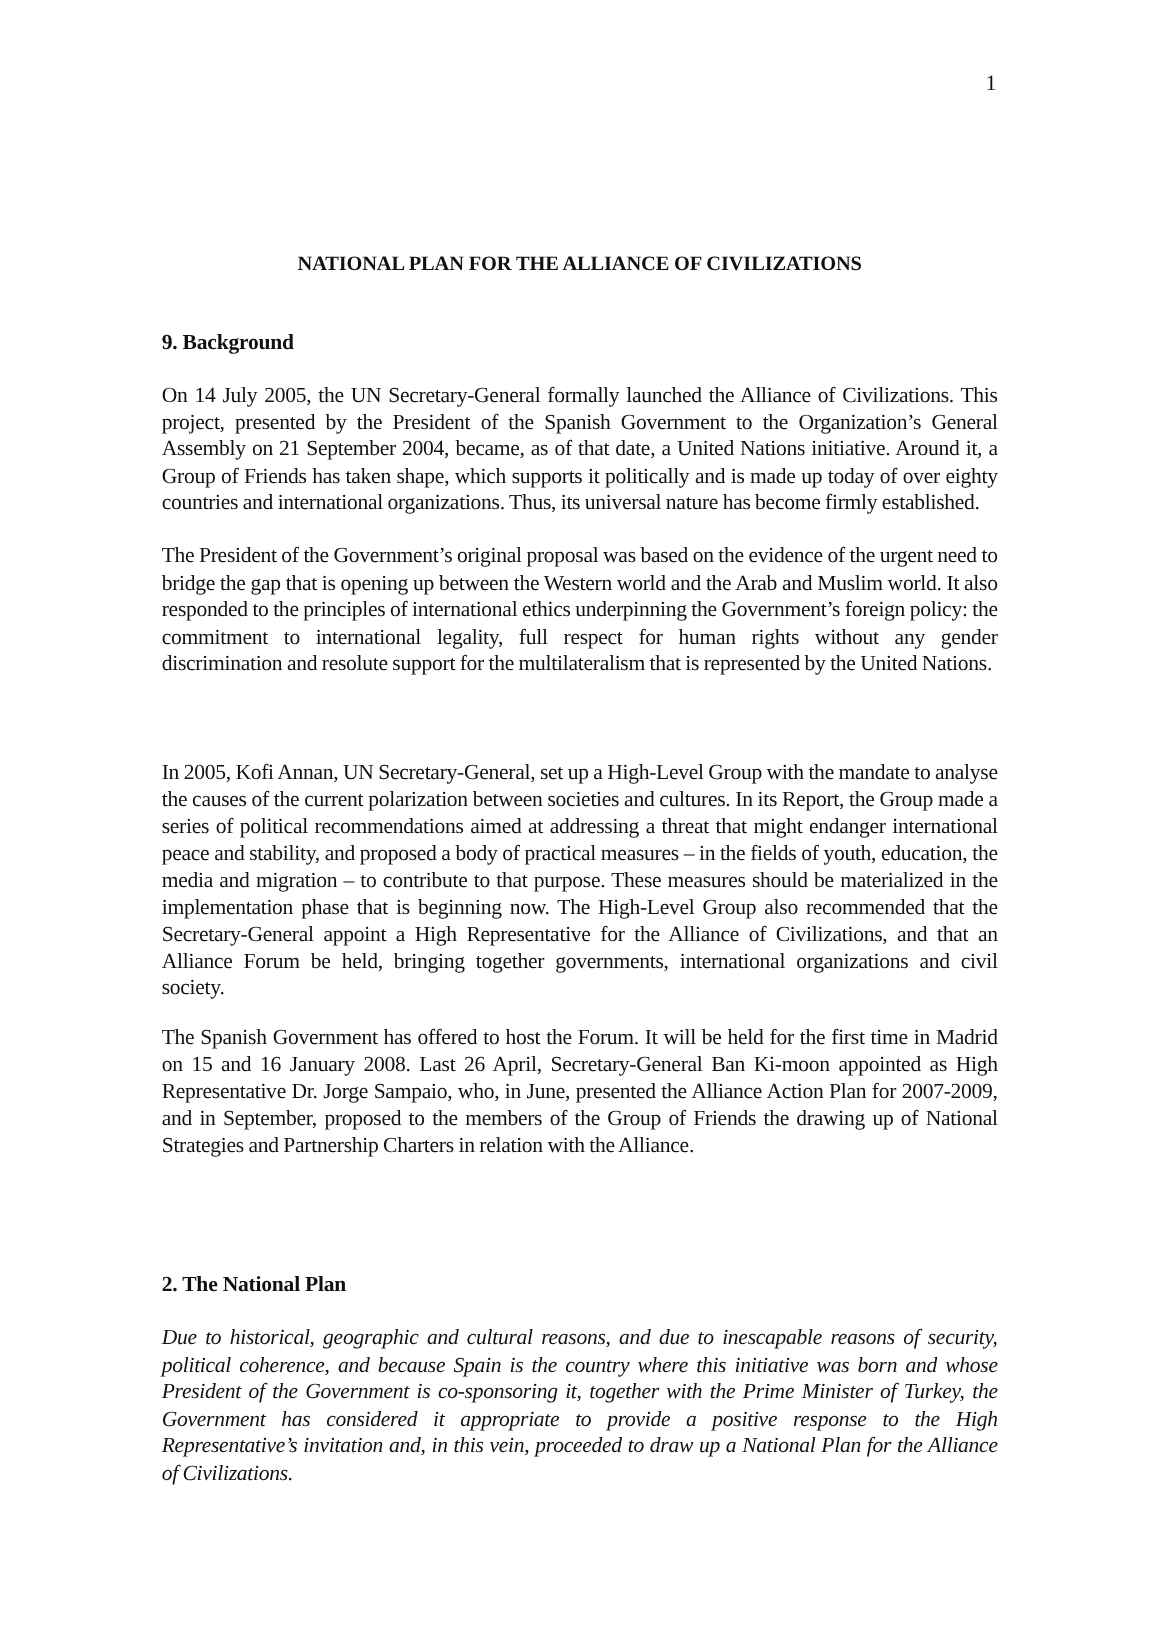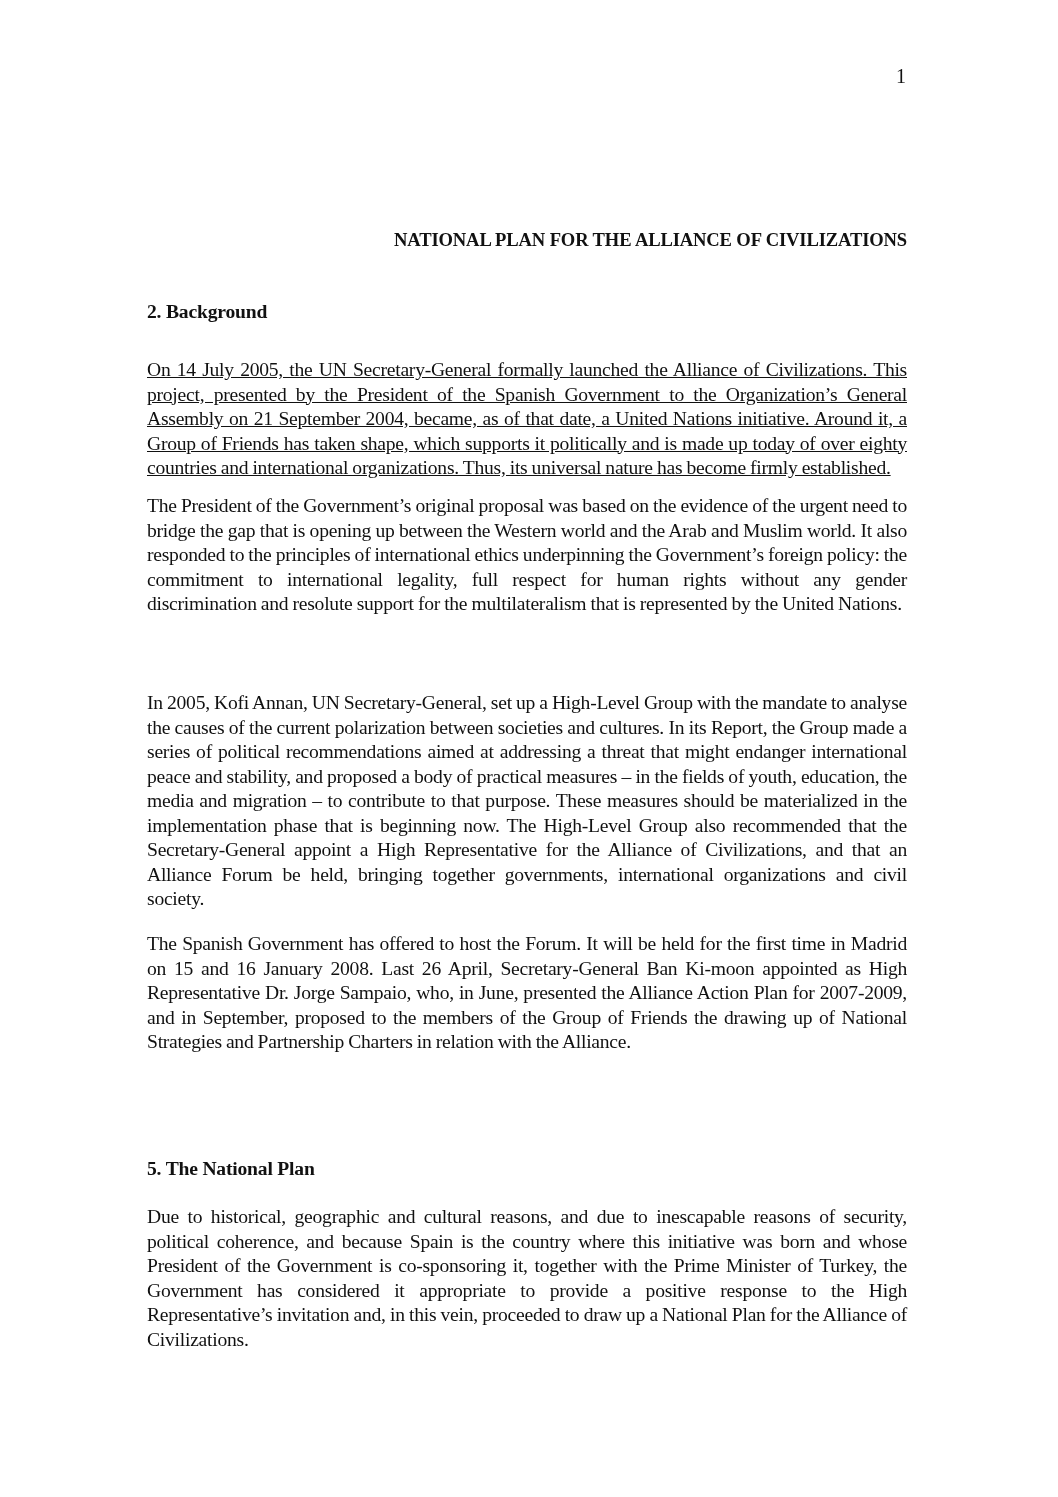--- a/index.html
+++ b/index.html
@@ -8,49 +8,49 @@
       position: absolute; left: 0; top: 0; width: 1058px; height: 1497px;
       background: #ffffff; color: #111111;
       font-family: "Liberation Serif", "DejaVu Serif", serif;
     }
     .page-number {
       position: absolute; top: 64px; left: 896px;
       font-size: 20px; line-height: 24px;
     }
     .title {
       position: absolute; top: 228px; left: 147px; width: 760px;
-      text-align: right; font-weight: bold; font-size: 18.6px; line-height: 24px;
+      text-align: center; font-weight: bold; font-size: 18.6px; line-height: 24px;
       letter-spacing: -0.15px;
     }
     .heading {
       position: absolute; left: 147px; font-weight: bold;
       font-size: 19.6px; line-height: 24px; letter-spacing: -0.2px;
     }
     .para {
       position: absolute; left: 147px; width: 760px; margin: 0;
       font-size: 19.6px; line-height: 24.5px; text-align: justify;
       letter-spacing: -0.25px; word-spacing: -0.5px;
     }
     #h1 { top: 300px; }
-    #p1 { top: 358px; text-decoration: underline; }
+    #p1 { top: 348px; }
     #p2 { top: 494px; }
     #p3 { top: 691px; font-family: Liberation Serif, serif; }
     #p4 { top: 932px; }
     #h2 { top: 1157px; }
-    #p5 { top: 1205px; }
+    #p5 { top: 1205px; font-style: italic; }
   </style>
 </head>
 <body>
 
 <div class="page">
   <div class="page-number">1</div>
 
   <div class="title">NATIONAL PLAN FOR THE ALLIANCE OF CIVILIZATIONS</div>
 
-  <div class="heading" id="h1">2. Background</div>
+  <div class="heading" id="h1">9. Background</div>
   <p class="para" id="p1">On 14 July 2005, the UN Secretary-General formally launched the Alliance of Civilizations. This project, presented by the President of the Spanish Government to the Organization’s General Assembly on 21 September 2004, became, as of that date, a United Nations initiative. Around it, a Group of Friends has taken shape, which supports it politically and is made up today of over eighty countries and international organizations. Thus, its universal nature has become firmly established.</p>
   <p class="para" id="p2">The President of the Government’s original proposal was based on the evidence of the urgent need to bridge the gap that is opening up between the Western world and the Arab and Muslim world. It also responded to the principles of international ethics underpinning the Government’s foreign policy: the commitment to international legality, full respect for human rights without any gender discrimination and resolute support for the multilateralism that is represented by the United Nations.</p>
   <p class="para" id="p3">In 2005, Kofi Annan, UN Secretary-General, set up a High-Level Group with the mandate to analyse the causes of the current polarization between societies and cultures. In its Report, the Group made a series of political recommendations aimed at addressing a threat that might endanger international peace and stability, and proposed a body of practical measures – in the fields of youth, education, the media and migration – to contribute to that purpose. These measures should be materialized in the implementation phase that is beginning now. The High-Level Group also recommended that the Secretary-General appoint a High Representative for the Alliance of Civilizations, and that an Alliance Forum be held, bringing together governments, international organizations and civil society.</p>
   <p class="para" id="p4">The Spanish Government has offered to host the Forum. It will be held for the first time in Madrid on 15 and 16 January 2008. Last 26 April, Secretary-General Ban Ki-moon appointed as High Representative Dr. Jorge Sampaio, who, in June, presented the Alliance Action Plan for 2007-2009, and in September, proposed to the members of the Group of Friends the drawing up of National Strategies and Partnership Charters in relation with the Alliance.</p>
 
-  <div class="heading" id="h2">5. The National Plan</div>
+  <div class="heading" id="h2">2. The National Plan</div>
   <p class="para" id="p5">Due to historical, geographic and cultural reasons, and due to inescapable reasons of security, political coherence, and because Spain is the country where this initiative was born and whose President of the Government is co-sponsoring it, together with the Prime Minister of Turkey, the Government has considered it appropriate to provide a positive response to the High Representative’s invitation and, in this vein, proceeded to draw up a National Plan for the Alliance of Civilizations.</p>
 </div>
 
 </body></html>

